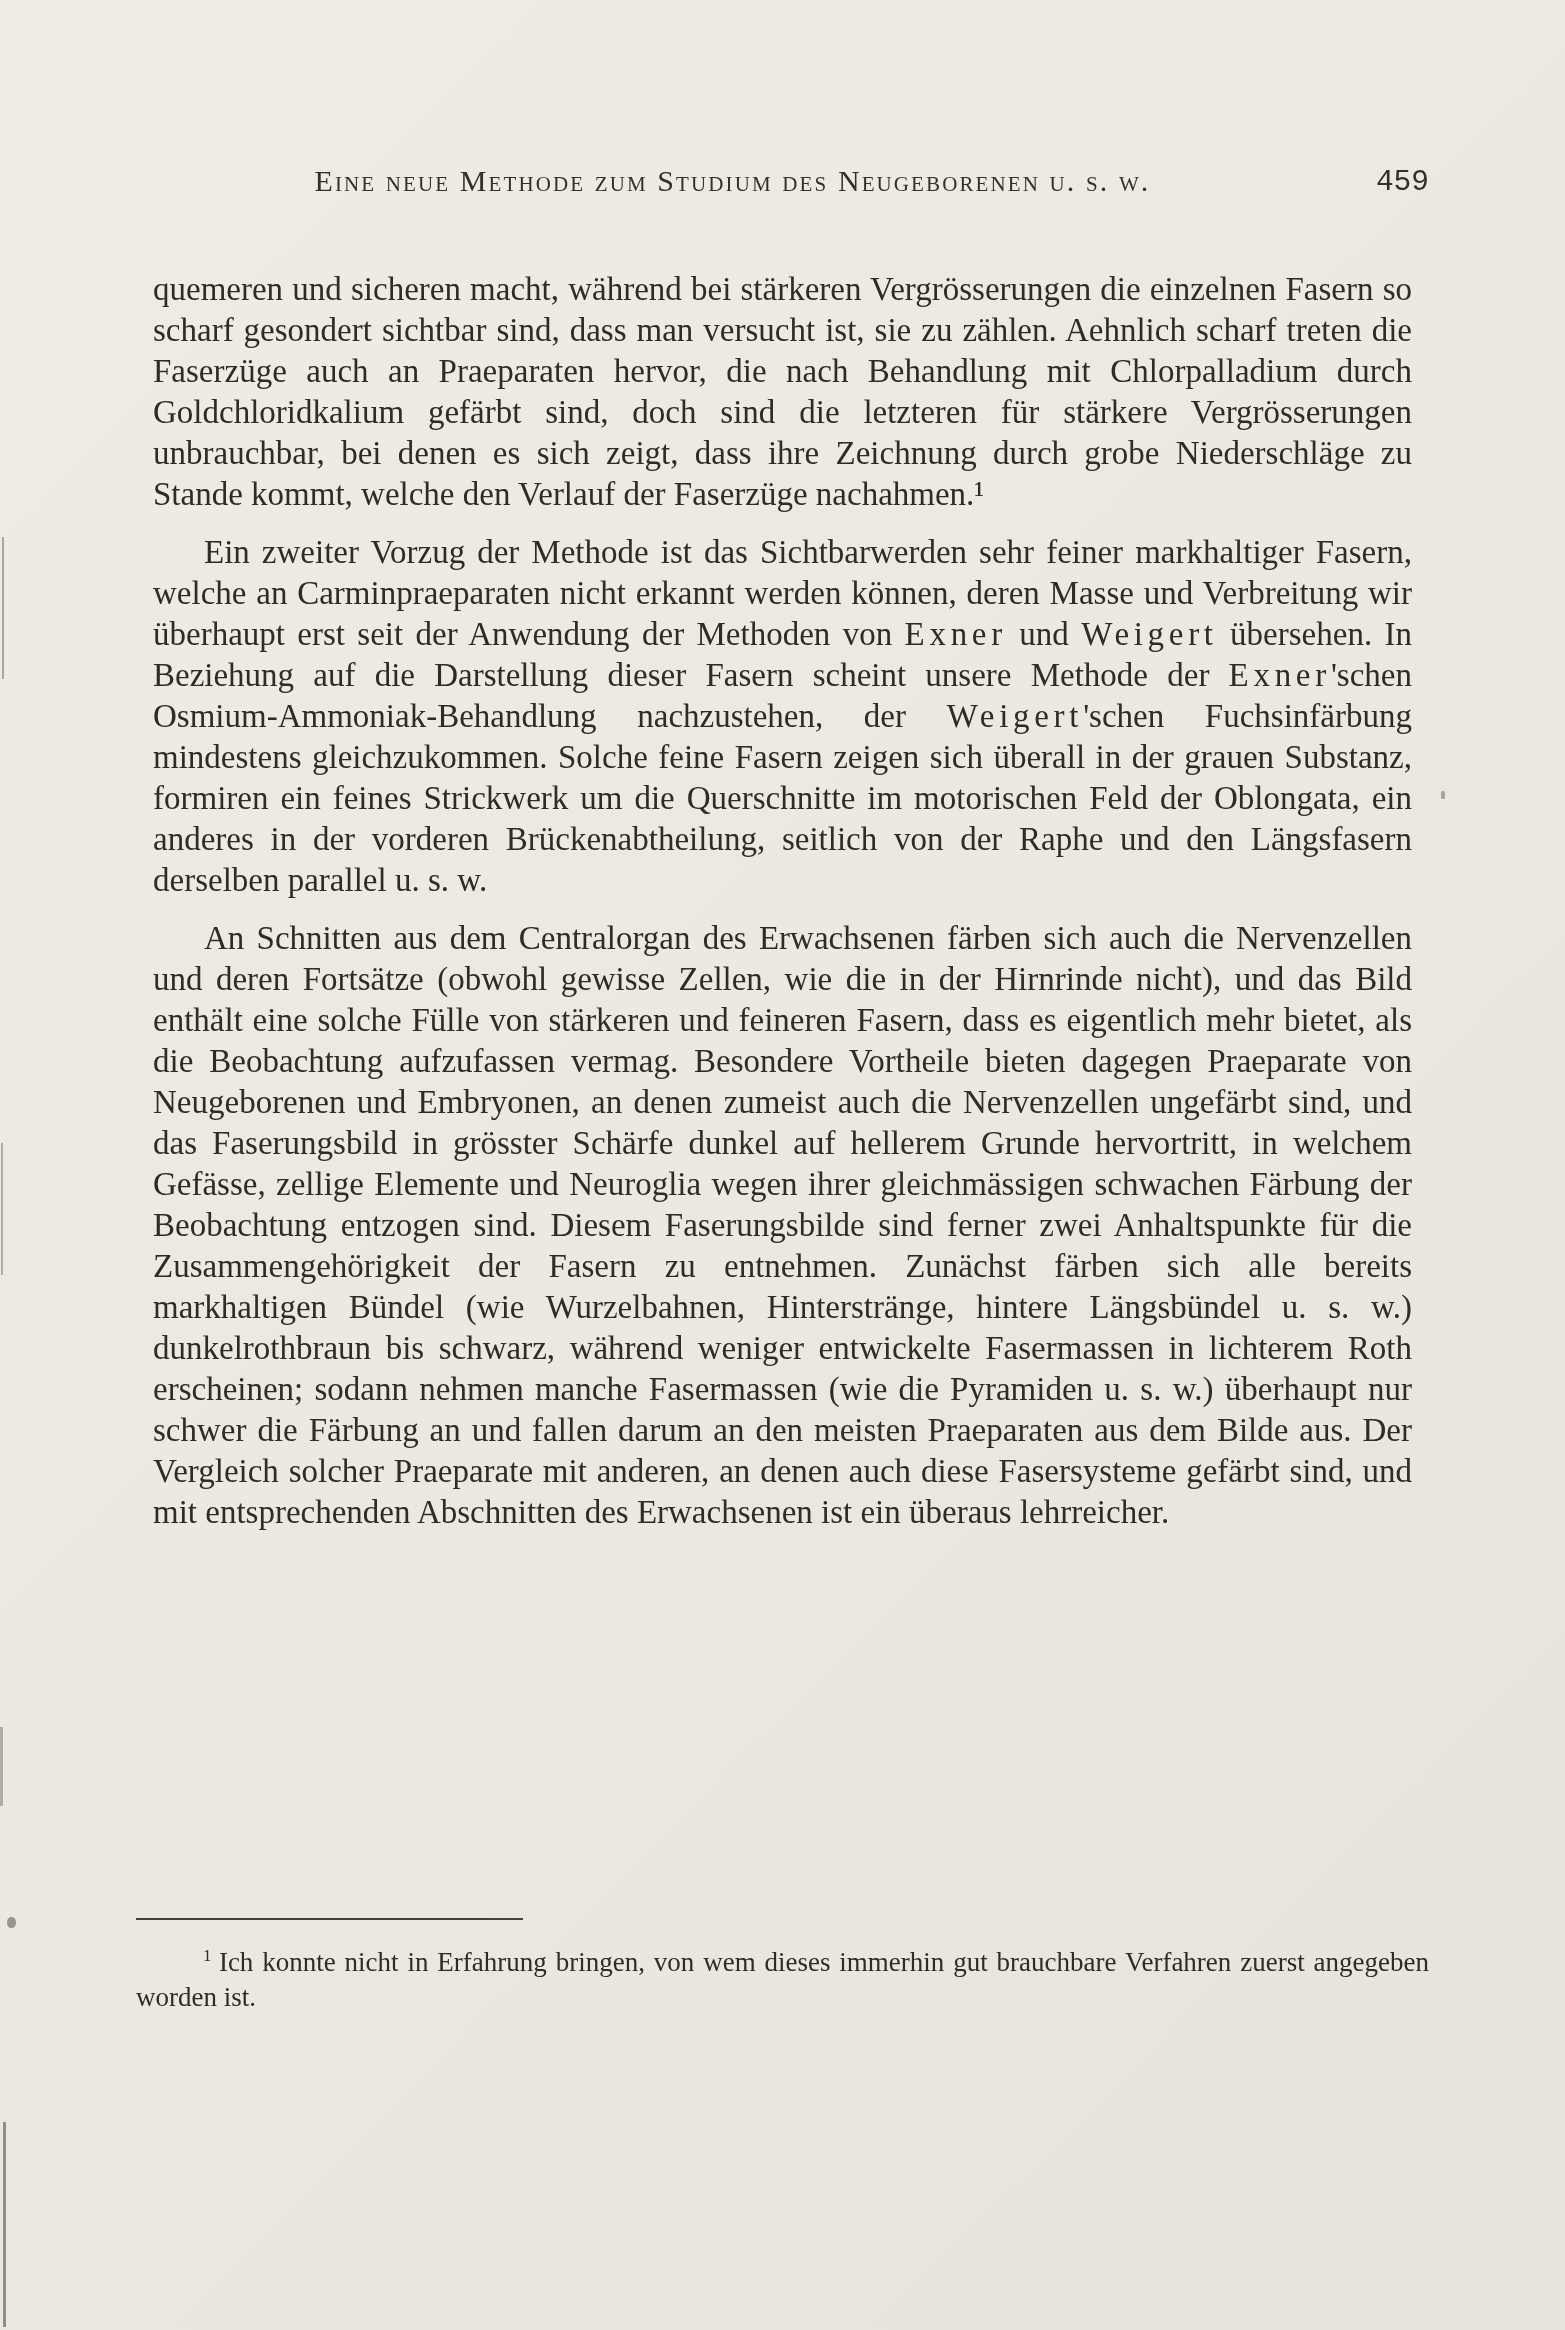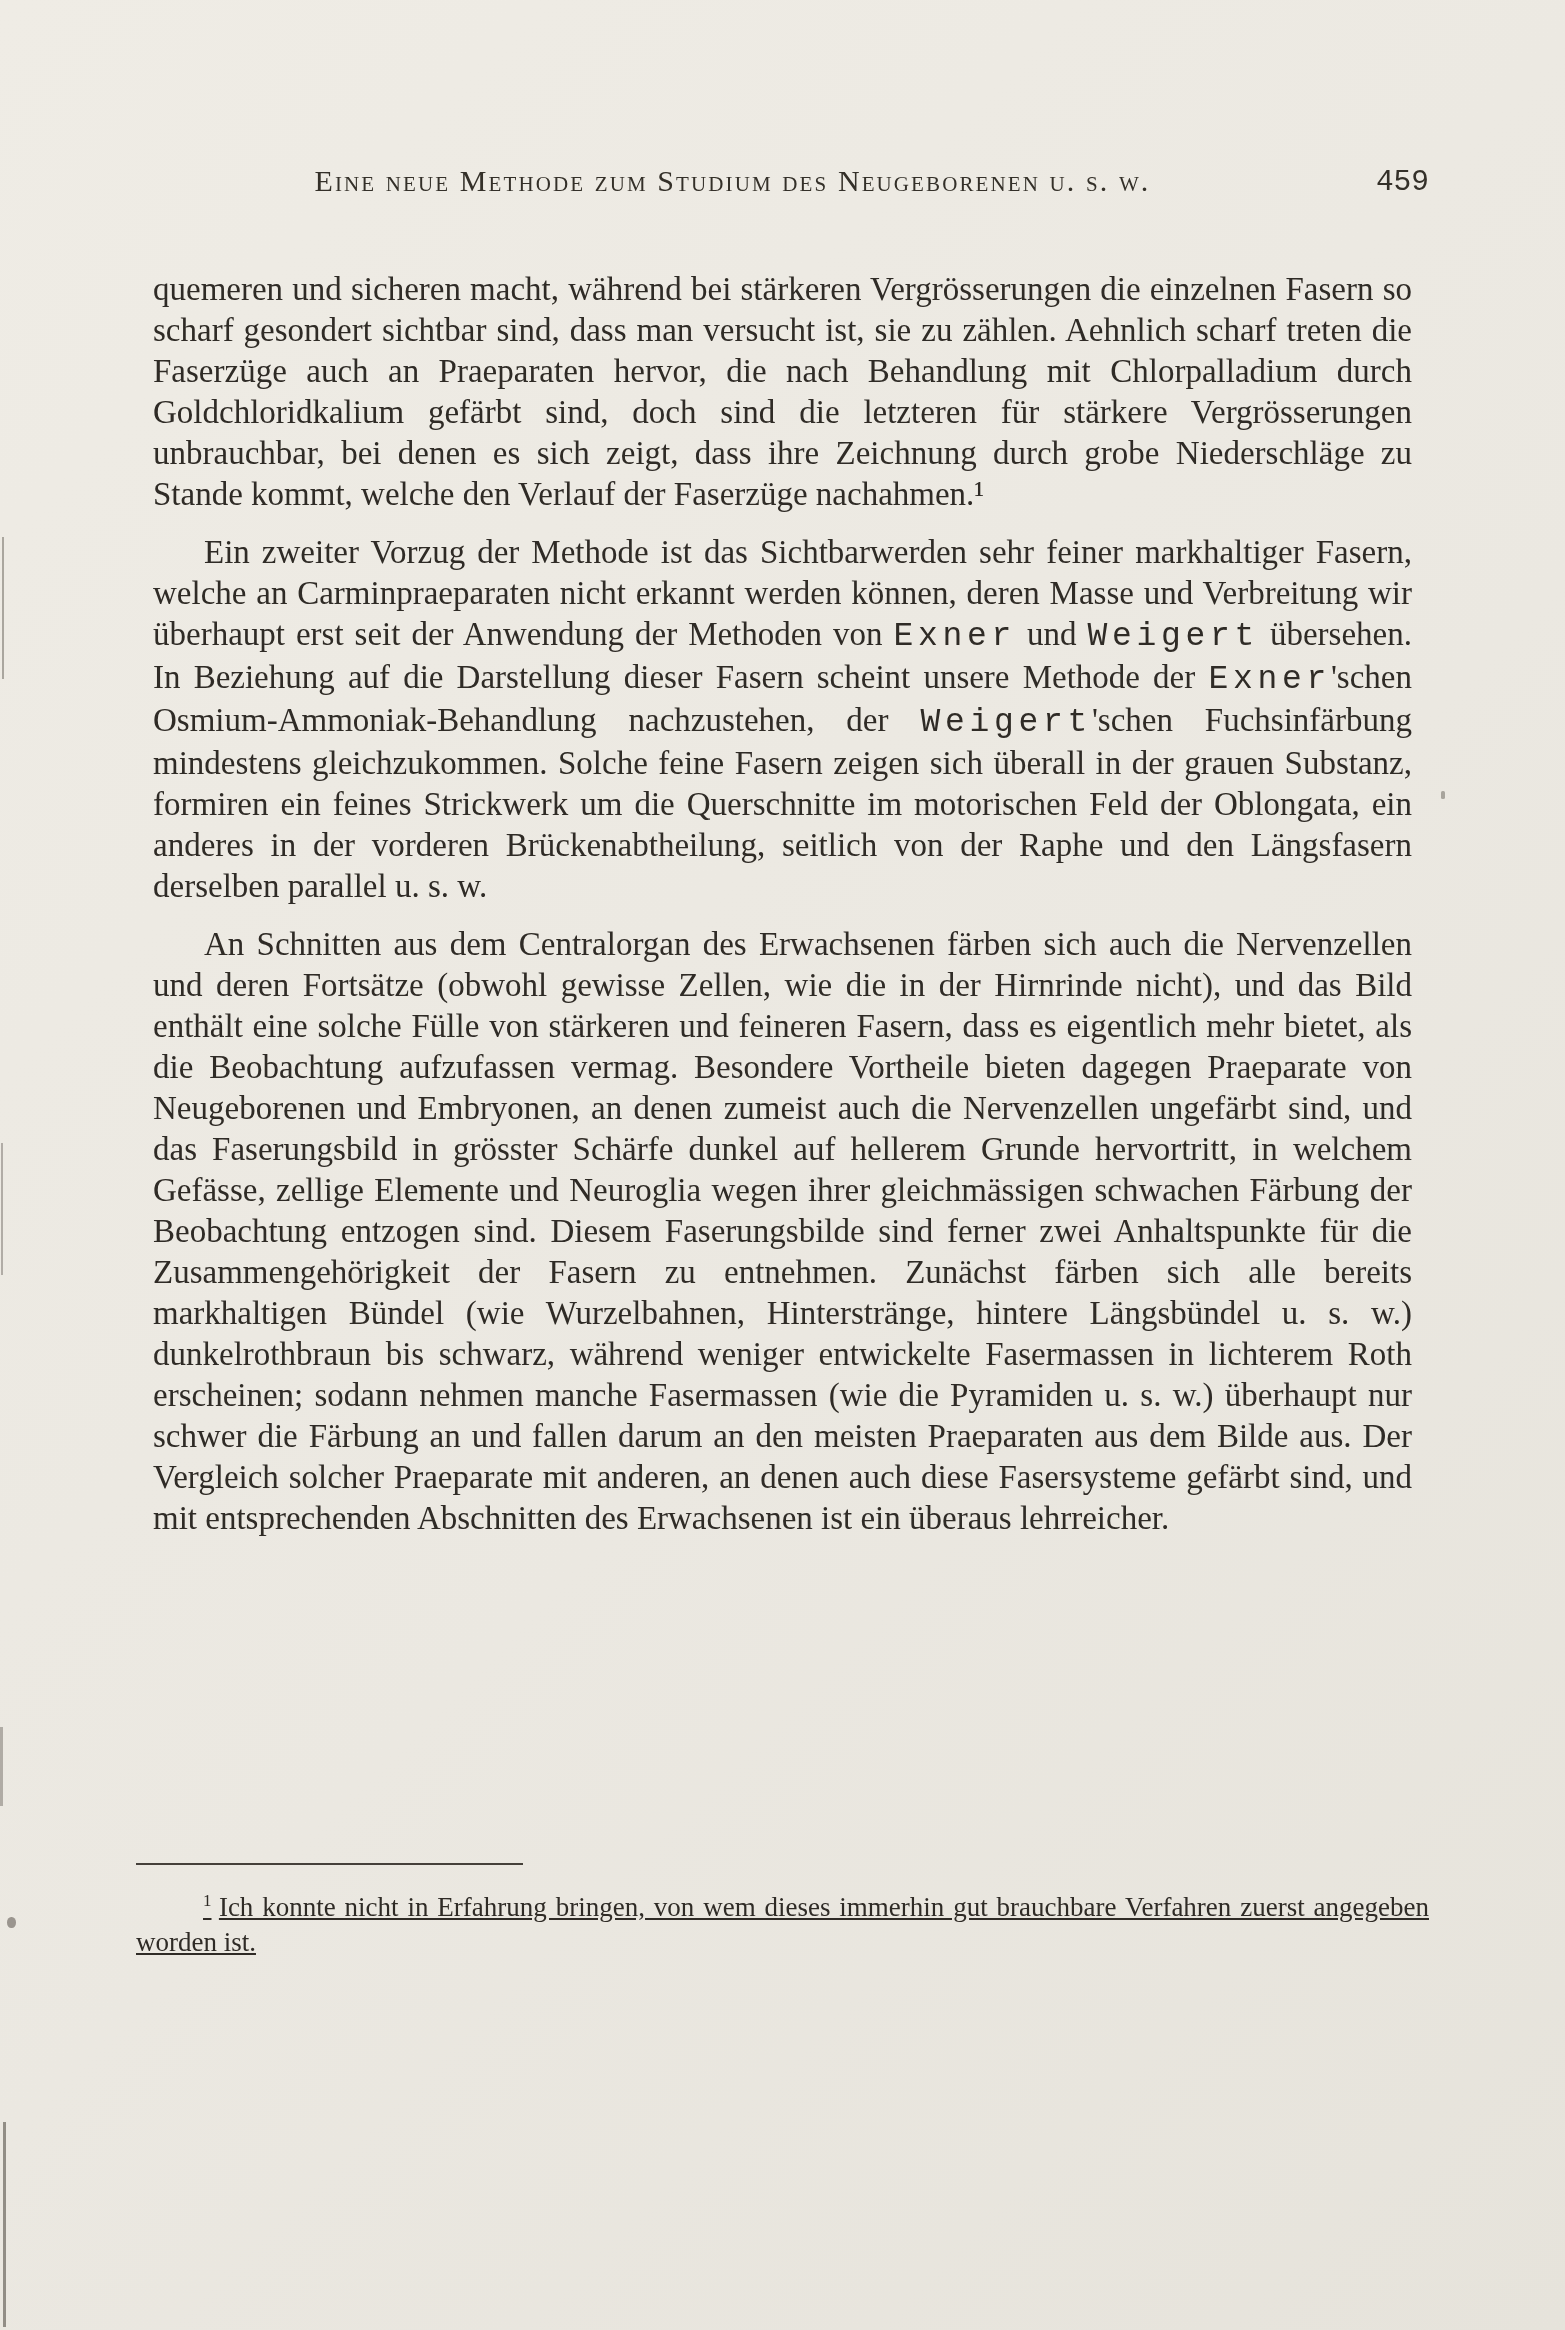--- a/index.html
+++ b/index.html
@@ -44,28 +44,27 @@
     position: absolute;
     top: 252px;
     left: 136px;
     width: 1293px;
     font-size: 33px;
     line-height: 41px;
     text-align: justify;
   }
   .body-text p { margin: 17px; }
   .body-text p + p { text-indent: 51px; }
-  .sperr { letter-spacing: 4.7px; font-family: Liberation Mono, monospace; }
+  .sperr { letter-spacing: 4.7px; }
 
   .footnote-block {
     position: absolute;
-    top: 1863px;
+    top: 1918px;
     left: 136px;
     width: 1293px;
-    text-decoration: underline;
   }
   .footnote-rule {
     width: 387px;
     height: 0;
     border-top: 2.1px solid #45403a;
     margin: 0 0 18px 0;
   }
   .footnote {
     margin: 0;
     font-size: 27px;

